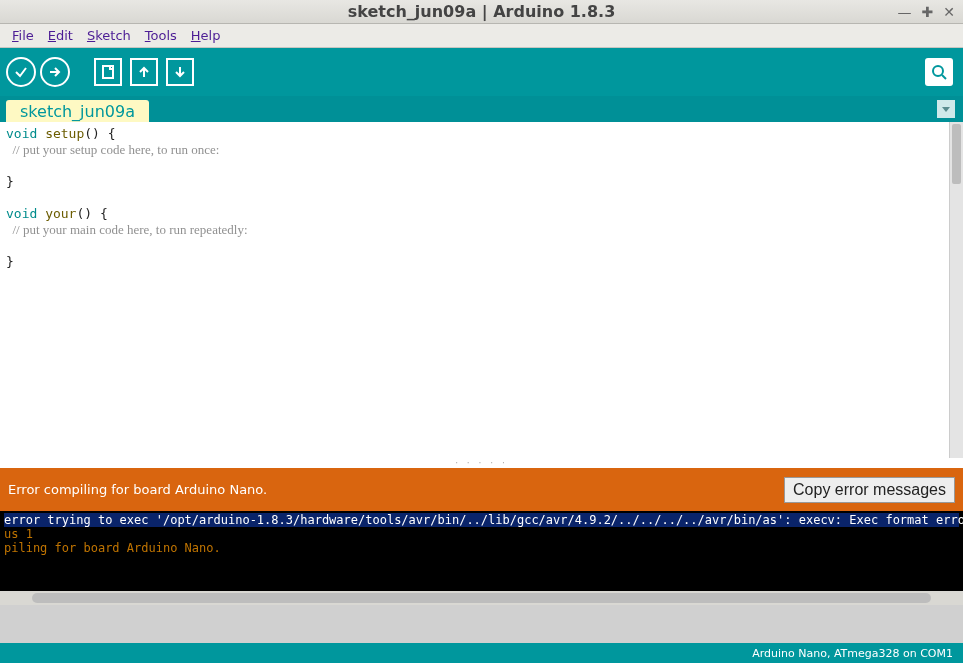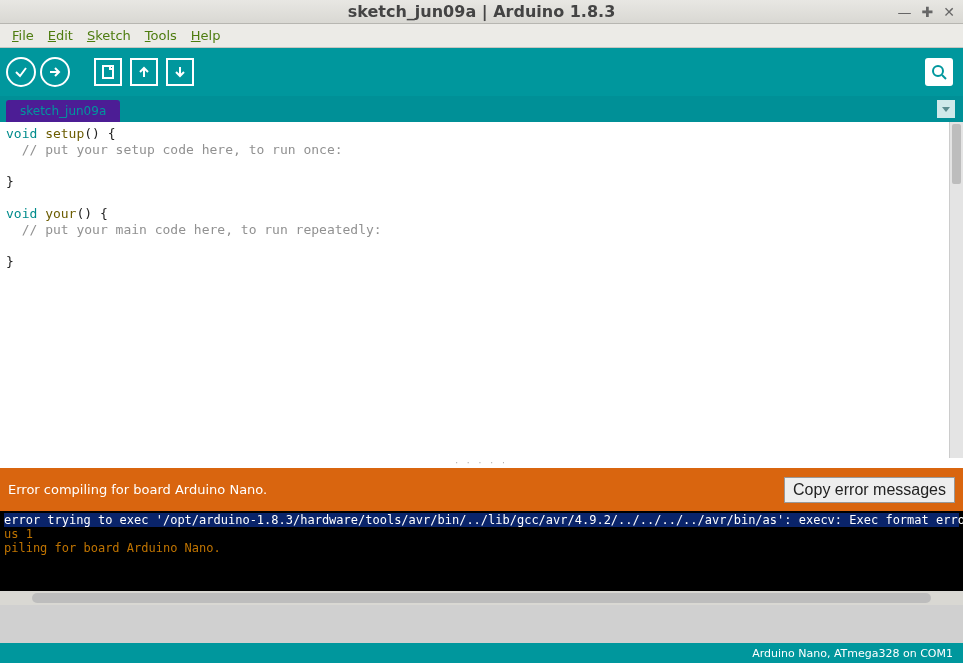--- a/index.html
+++ b/index.html
@@ -6,45 +6,45 @@
   html, body { width: 963px; height: 663px; font-family: "DejaVu Sans", Verdana, sans-serif; font-size: 12px; overflow: hidden; background:#d6d6d6;}
   .window { width: 963px; height: 663px; display: flex; flex-direction: column; background:#d0d0d0; }
 
   
   .titlebar { height: 24px; background: linear-gradient(#e8e7e3,#d9d8d3); display:flex; align-items:center; justify-content:center; position:relative; border-bottom:1px solid #b7b6b1;}
   .titlebar .title { font-weight:bold; color:#444; font-size:16px;}
   .titlebar .winbtns { position:absolute; right:8px; top:0; height:100%; display:flex; align-items:center; gap:10px; color:#666; font-size:14px;}
   .titlebar .winbtns span { cursor:pointer; }
 
   
-  .menubar { height: 24px; background:#ecebe7; display:flex; align-items:center; padding:0 6px; gap:2px; border-bottom:1px solid #c7c6c1; font-size:13px; color:#4d7c0f;}
+  .menubar { height: 24px; background:#ecebe7; display:flex; align-items:center; padding:0 6px; gap:2px; border-bottom:1px solid #c7c6c1; font-size:13px; color:#4c1d95;}
   .menubar .menuitem { padding:2px 6px; cursor:pointer; }
   .menubar .menuitem .u { text-decoration: underline; }
 
   
   .toolbar { height: 48px; background:#00979d; display:flex; align-items:center; padding:0 6px; gap:4px;}
   .tbtn { width:30px; height:30px; border-radius:15px; border:2px solid #fff; display:flex; align-items:center; justify-content:center; color:#fff; cursor:pointer; }
   .tbtn svg { stroke:#fff; stroke-width:2; fill:none;}
   .sqbtn { width:28px; height:28px; border:2px solid #fff; display:flex; align-items:center; justify-content:center; color:#fff; cursor:pointer; margin-left:4px;}
   .spacer { flex:1; }
   .serialbtn { width:28px; height:28px; background:#fff; display:flex; align-items:center; justify-content:center; border-radius:3px; cursor:pointer; margin-right:4px;}
   .serialbtn svg { fill:none; stroke:#00979d; stroke-width:2;}
 
   
   .tabbar { height:26px; background:#009097; display:flex; align-items:flex-end; padding-left:6px; position:relative;}
-  .tab { background:#4c1d95; height:22px; padding:0 14px; display:flex; align-items:center; border-top-left-radius:3px; border-top-right-radius:3px; color:#00979d; font-size:12px; cursor:pointer;}
+  .tab { background:#fef9c3; height:22px; padding:0 14px; display:flex; align-items:center; border-top-left-radius:3px; border-top-right-radius:3px; color:#00979d; font-size:16px; cursor:pointer;}
   .tabmenu { position:absolute; right:8px; top:4px; width:18px; height:18px; background:#cfe9ea; display:flex; align-items:center; justify-content:center; cursor:pointer; }
   .tabmenu svg { fill:#5a8c8f; }
 
   
   .editor-wrap { flex:1; display:flex; background:#fff; position:relative; min-height:0; }
   .editor { flex:1; padding:4px 6px; font-family:"DejaVu Sans Mono","Courier New",monospace; font-size:13px; line-height:16px; color:#222; white-space:pre; overflow:hidden;}
   .editor .kw { color:#008c8c; }
   .editor .fn { color:#6b5c00; }
-  .editor .cm { color:#919191; }
+  .editor .cm { color:#919191;font-family:Liberation Serif, serif; }
   .vscroll { width:14px; background:#e4e4e4; border-left:1px solid #ccc; position:relative;}
   .vscroll .thumb { position:absolute; left:2px; right:2px; top:2px; height:60px; background:#bdbdbd; border-radius:2px;}
   .dots { text-align:center; color:#aaa; font-size:9px; letter-spacing:3px; height:10px; background:#fff;}
 
   
   .statusbar { height:43px; background:#d9650f; display:flex; align-items:center; padding:0 8px; color:#fff; font-size:13px; gap:8px;}
   .statusbar .msg { flex:1; }
   .copybtn { background:#eee; color:#222; border:1px solid #999; padding:3px 8px; font-size:16px; cursor:pointer;}
 
   

